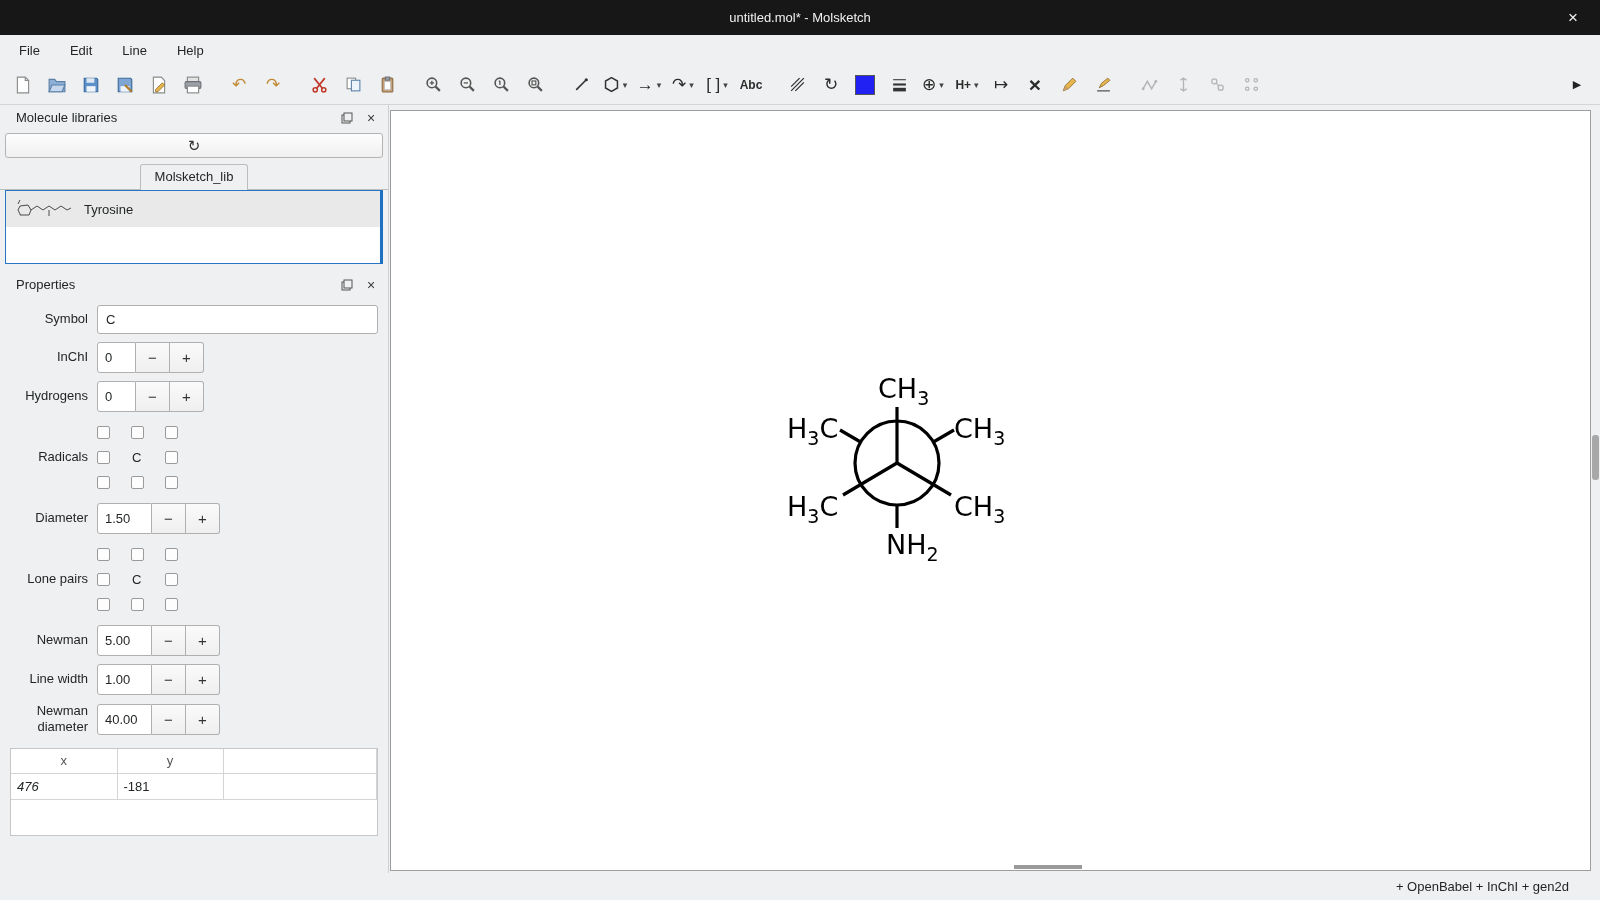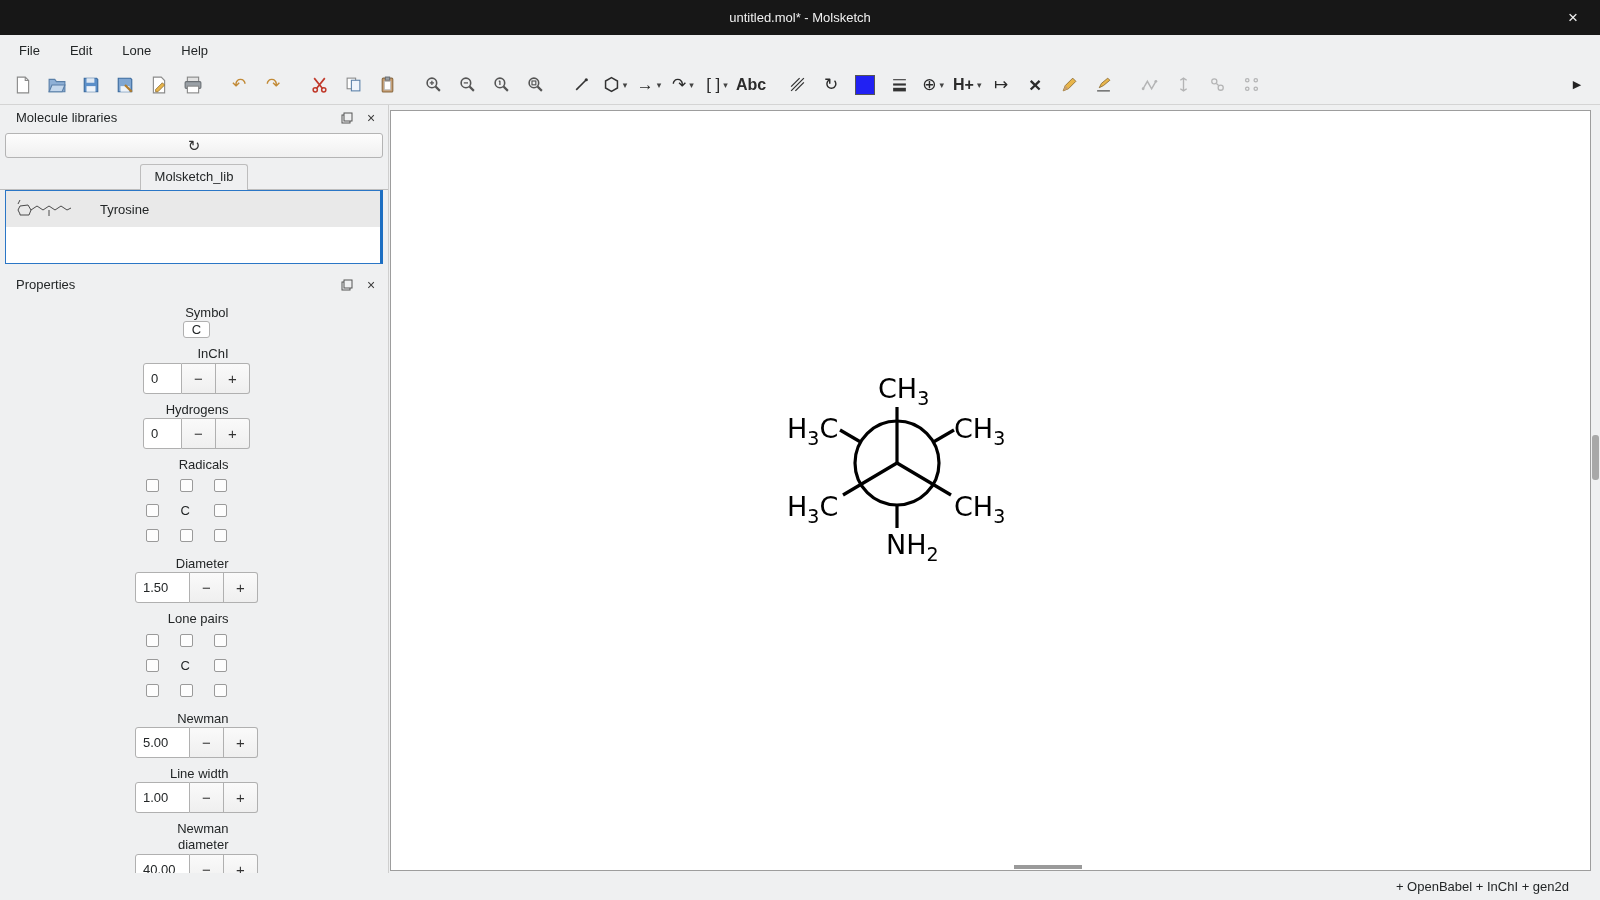--- a/index.html
+++ b/index.html
@@ -15,47 +15,47 @@
   
   .menubar { height:30px; background:#eff0f1; display:flex; align-items:center; padding-left:8px; gap:8px; flex:0 0 auto; }
   .menu-item { padding:4px 11px; border-radius:2px; }
 
   
   .toolbar { height:40px; background:#eff0f1; border-bottom:1px solid #d4d4d4; display:flex; align-items:center; padding:0 6px; flex:0 0 auto; }
   .tb-btn { min-width:30px; height:30px; display:flex; align-items:center; justify-content:center; border-radius:3px; margin:0 2px; position:relative; }
   .tb-btn svg { display:block; }
   .tb-glyph { font-size:17px; line-height:1; color:#2b2b2b; }
   .tb-glyph.warm { color:#c28a36; }
-  .tb-glyph.small { font-size:16px; font-weight:bold; }
+  .tb-glyph.small { font-size:12px; font-weight:bold; }
   .dd { font-size:9px; color:#444; margin-left:3px; }
   .sep { width:12px; height:30px; flex:0 0 auto; }
   .swatch { width:20px; height:20px; display:inline-block; border:1px solid #555; }
   .tb-btn.disabled { opacity:.38; }
   .tb-spacer { flex:1; }
   .extender { font-size:11px; color:#222; }
 
   
   .main { flex:1; display:flex; min-height:0; }
 
   
   .docks { width:389px; flex:0 0 auto; border-right:1px solid #cfcfcf; display:flex; flex-direction:column; overflow:hidden; }
   .dock-header { height:25px; display:flex; align-items:center; padding:0 8px; gap:6px;margin-left:8px; }
   .dock-header .dh-title { flex:1; font-size:13px; }
   .hdr-btn { width:18px; height:18px; display:flex; align-items:center; justify-content:center; color:#3b3b3b; font-size:14px; }
   .refresh-btn { margin:3px 5px 6px 5px; height:25px; border:1px solid #b4b4b4; border-radius:3px; background:linear-gradient(#fdfdfd,#f0f0f0); display:flex; align-items:center; justify-content:center; font-size:15px; color:#333; }
   .tabbar { position:relative; height:26px; border-bottom:1px solid #bdbdbd; display:flex; justify-content:center; }
   .tab { border:1px solid #bdbdbd; border-bottom:none; border-radius:3px 3px 0 0; background:#eff0f1; padding:4px 14px 0 14px; font-size:13px; height:26px; }
   .lib-list { margin:0 5px 8px 5px; height:74px; background:#fff; border:1px solid #2a76c6; border-right:3px solid #1d6fc2; overflow:hidden; }
-  .lib-item { height:36px; background:#e9e9e9; display:flex; align-items:center; gap:24px; padding:0 6px; }
+  .lib-item { height:36px; background:#e9e9e9; display:flex; align-items:center; gap:8px; padding:0 6px; }
   .lib-item .thumb { width:64px; height:28px; flex:0 0 auto; }
   .lib-item .lbl { font-size:13px; }
 
   
   .props { flex:1; overflow:hidden; padding-bottom:4px; }
-  .prop-row { display:flex; align-items:center; margin:8px 10px 8px 15px;flex-direction:column; }
+  .prop-row { display:flex; align-items:center; margin:8px 10px 8px 15px; }
   .prop-row .plabel { width:82px; flex:0 0 auto; text-align:right; padding-right:9px; font-size:13px; color:#232627; line-height:1.25; }
   .prop-row.top-align { align-items:center; }
   .text-input { flex:1; height:29px; background:#fff; border:1px solid #b0b0b0; border-radius:3px; padding:0 8px; font-size:13px; font-family:inherit; display:flex; align-items:center; }
   .spin { display:flex; align-items:stretch; height:31px; }
   .spin .val { background:#fff; border:1px solid #b0b0b0; border-radius:3px 0 0 3px; padding:0 7px; display:flex; align-items:center; font-size:13px; }
   .spin .val.narrow { width:39px; }
   .spin .val.wide { width:55px; }
   .spin .sbtn { width:34px; border:1px solid #b0b0b0; border-left:none; background:linear-gradient(#fafafa,#efefef); display:flex; align-items:center; justify-content:center; font-size:15px; color:#333; }
   .spin .sbtn:last-child { border-radius:0 3px 3px 0; }
   .cbgrid { display:grid; grid-template-columns:repeat(3,34px); grid-auto-rows:25px; align-items:center; }
@@ -88,21 +88,21 @@
 <div class="app">
 
   <div class="titlebar">
     <div class="title">untitled.mol* - Molsketch</div>
     <div class="close">×</div>
   </div>
 
   <div class="menubar">
     <div class="menu-item">File</div>
     <div class="menu-item">Edit</div>
-    <div class="menu-item">Lone</div>
+    <div class="menu-item">Line</div>
     <div class="menu-item">Help</div>
   </div>
 
   <div class="toolbar">
 
     <div class="tb-btn">
         <span>
           <svg width="18" height="18" viewBox="0 0 16 16">
             <path d="M3 1h7l3 3v11H3z" fill="#fff" stroke="#8a8a8a"></path>
             <path d="M10 1v3h3" fill="none" stroke="#8a8a8a"></path>

